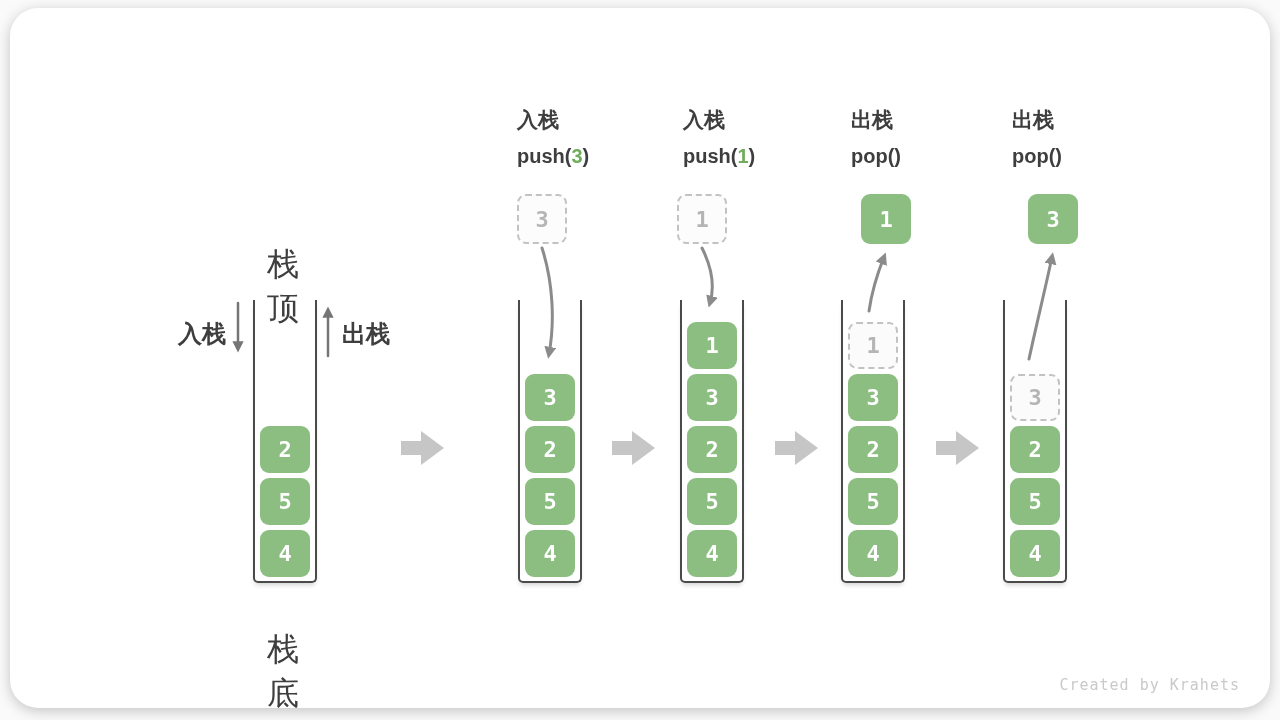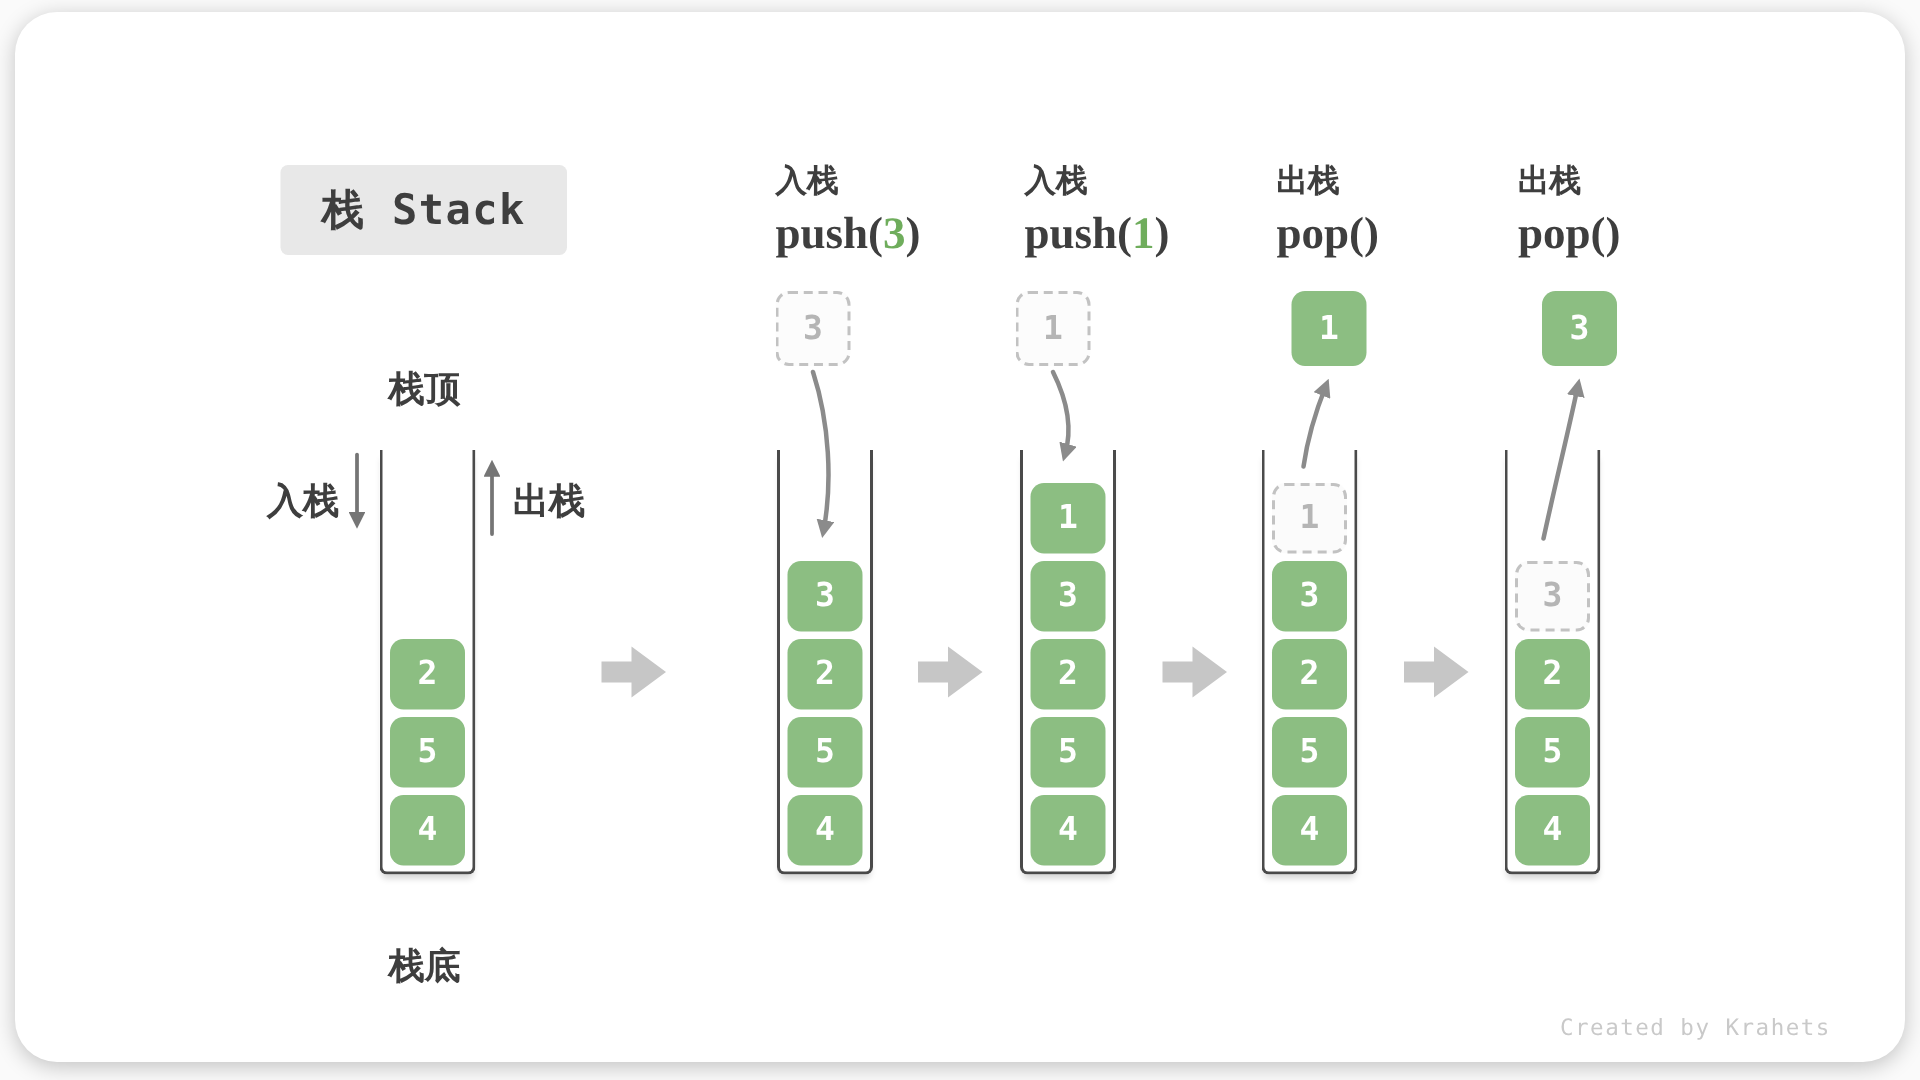--- a/index.html
+++ b/index.html
@@ -3,52 +3,49 @@
 <meta charset="utf-8">
 <style>
   html,body{margin:0;padding:0;background:#f4f4f4;}
   .canvas{position:relative;width:1280px;height:720px;font-family:"DejaVu Sans",sans-serif;overflow:hidden;background:#fafafa;}
   .card{position:absolute;left:10px;top:8px;right:10px;bottom:12px;background:#ffffff;border-radius:28px;box-shadow:0 3px 14px rgba(0,0,0,0.22);}
 
   .title-box{position:absolute;left:187px;top:110px;width:191px;height:60px;background:var(--title-bg,#e8e8e8);border-radius:5px;display:flex;align-items:center;justify-content:center;font-family:"DejaVu Sans Mono","DejaVu Sans",monospace;font-size:28px;font-weight:600;color:var(--text-dark,#3e3e3e);letter-spacing:1px;}
 
   .op{position:absolute;top:107px;color:var(--text-dark,#3e3e3e);}
   .op .op-cn{font-size:21px;font-weight:700;line-height:26px;}
-  .op .op-code{margin-top:10px;font-family:Liberation Serif, serif;font-size:30px;font-weight:600;line-height:26px;text-align:center;}
+  .op .op-code{margin-top:10px;font-family:Liberation Sans, sans-serif;font-size:20px;font-weight:600;line-height:26px;text-align:center;}
   .op .arg{color:var(--arg-green,#6FAD5C);font-weight:800;}
 
   .side-label{position:absolute;font-size:24px;font-weight:700;color:var(--text-dark,#3e3e3e);}
-  .axis-label{position:absolute;width:60px;text-align:center;font-size:24px;font-weight:700;color:var(--text-dark,#3e3e3e);}
+  .axis-label{position:absolute;width:60px;text-align:center;font-size:32px;font-weight:400;color:var(--text-dark,#3e3e3e);}
 
   .stack{position:absolute;top:300px;width:60px;height:281px;border-left:2.5px solid #4a4a4a;border-right:2.5px solid #4a4a4a;border-bottom:2.5px solid #4a4a4a;border-bottom-left-radius:5px;border-bottom-right-radius:5px;box-shadow:0 4px 5px -2px rgba(0,0,0,0.18);}
   .cells{position:absolute;left:0;right:0;bottom:0;display:flex;flex-direction:column;justify-content:flex-end;align-items:center;gap:5px;padding-bottom:4px;}
   .cell{box-sizing:border-box;width:50px;height:47px;border-radius:9px;display:flex;align-items:center;justify-content:center;font-family:"DejaVu Sans Mono","DejaVu Sans",monospace;font-size:22px;font-weight:700;}
   .cell.solid{background:var(--cell-green,#8CBE82);color:#ffffff;}
   .cell.ghost{background:#fbfbfb;border:2px dashed var(--ghost-border,#c2c2c2);color:var(--ghost-text,#b5b5b5);}
 
   .float-slot{position:absolute;top:194px;box-sizing:border-box;width:50px;height:50px;border-radius:9px;display:flex;align-items:center;justify-content:center;font-family:"DejaVu Sans Mono","DejaVu Sans",monospace;font-size:22px;font-weight:700;}
   .float-slot.solid{background:var(--cell-green,#8CBE82);color:#ffffff;}
   .float-slot.ghost{background:#fcfcfc;border:2px dashed var(--ghost-border,#c2c2c2);color:var(--ghost-text,#b5b5b5);}
 
   .overlay{position:absolute;left:0;top:0;width:1280px;height:720px;pointer-events:none;}
   .flow-arrow{fill:none;stroke:var(--arrow-gray,#8b8b8b);stroke-width:3;stroke-linecap:round;}
   .mini-arrow{fill:none;stroke:#757575;stroke-width:2.5;stroke-linecap:round;}
   .block-arrow{fill:var(--block-gray,#c6c6c6);}
 
-  .credit{position:absolute;top:676px;left:1040px;width:200px;font-family:"DejaVu Sans Mono","Liberation Mono",monospace;font-size:15px;color:#c9c9c9;letter-spacing:1px;}
+  .credit{position:absolute;top:676px;left:1040px;width:200px;text-align:right;font-family:"DejaVu Sans Mono","Liberation Mono",monospace;font-size:15px;color:#c9c9c9;letter-spacing:1px;}
 </style>
 </head>
 <body>
 
 <div class="canvas">
   <div class="card"></div>
 
-  <div class="title-box">
-    <span>栈 Stack</span>
-  </div>
 
   <div class="op" style="left:517px">
     <div class="op-cn">入栈</div>
     <div class="op-code"><span>push(</span><span class="arg">3</span><span>)</span></div>
   </div>
   <div class="op" style="left:683px">
     <div class="op-cn">入栈</div>
     <div class="op-code"><span>push(</span><span class="arg">1</span><span>)</span></div>
   </div>
   <div class="op" style="left:851px">

